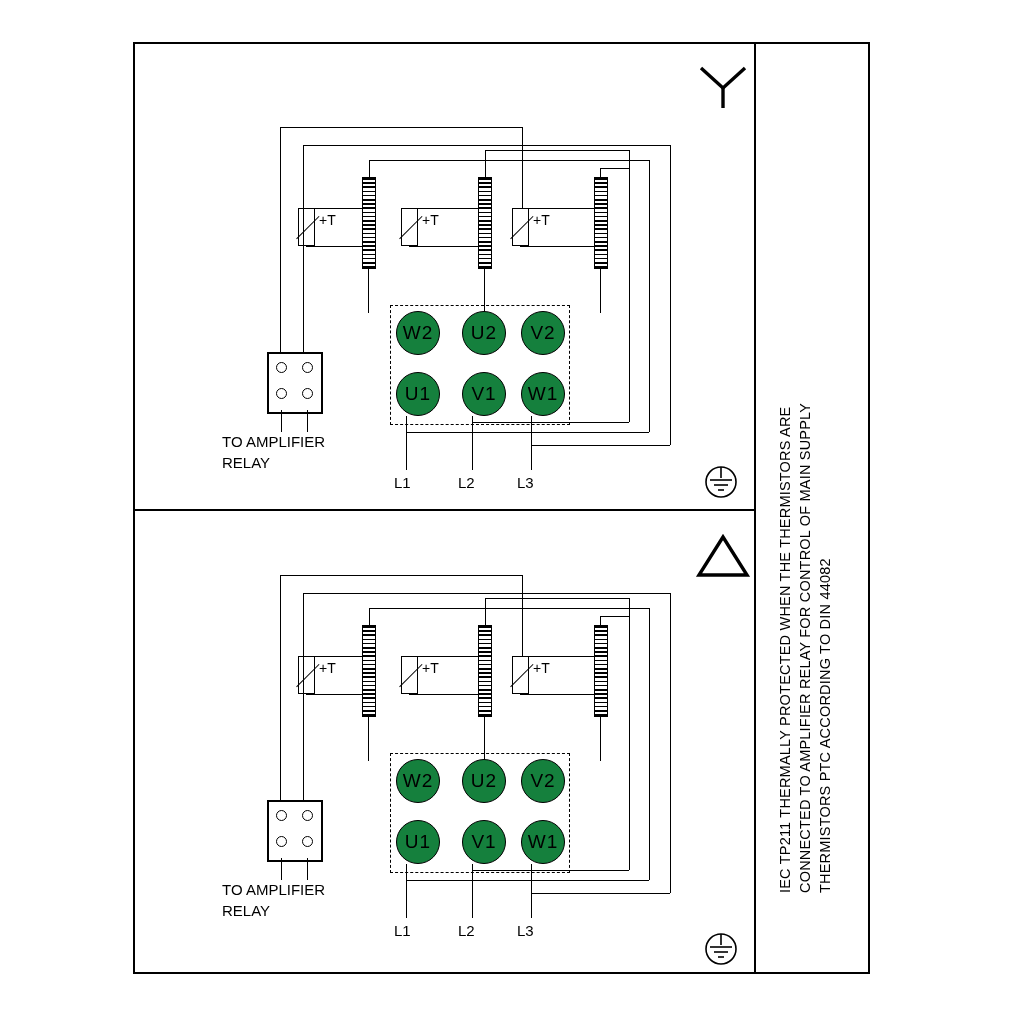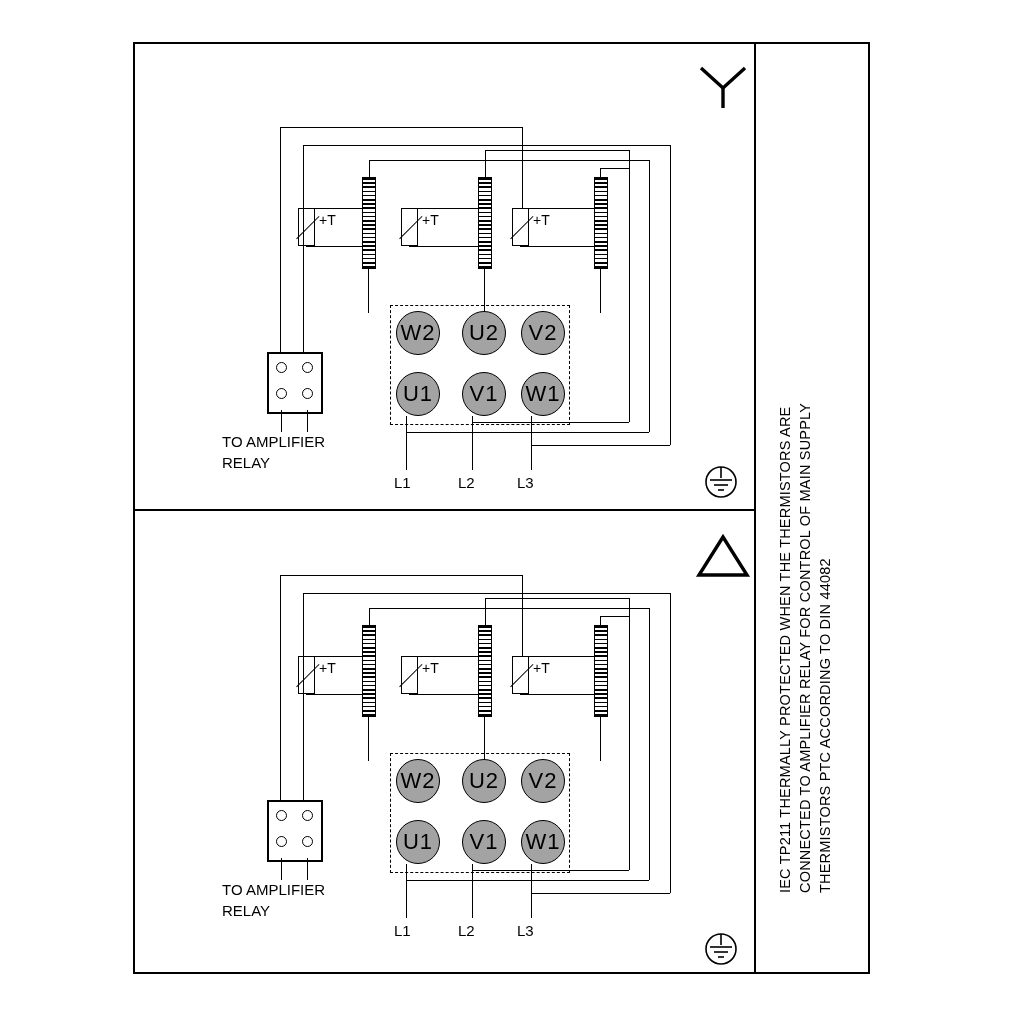--- a/index.html
+++ b/index.html
@@ -40,25 +40,25 @@
   .wv { width: 1.4px; }
 
   
   .term {
     position: absolute;
     width: 44px;
     height: 44px;
     border: 1.6px solid #000;
     border-radius: 50%;
     box-sizing: border-box;
-    background: #a3a3a3;
+    background: #15803d;
     display: flex;
     align-items: center;
     justify-content: center;
-    font-size: 22px;
+    font-size: 19px;
     letter-spacing: 1px;
   }
   .dashbox {
     position: absolute;
     border: 1.4px dashed #000;
     box-sizing: border-box;
     background: transparent;
   }
   
   .coil {

